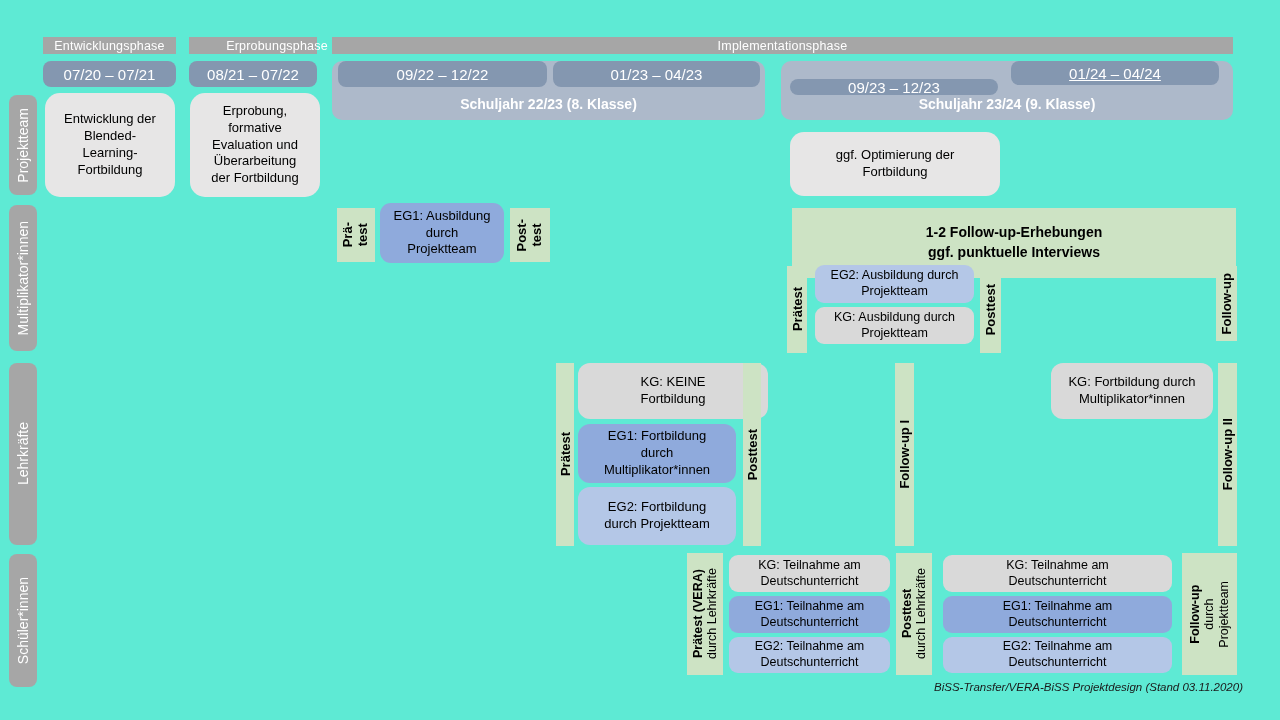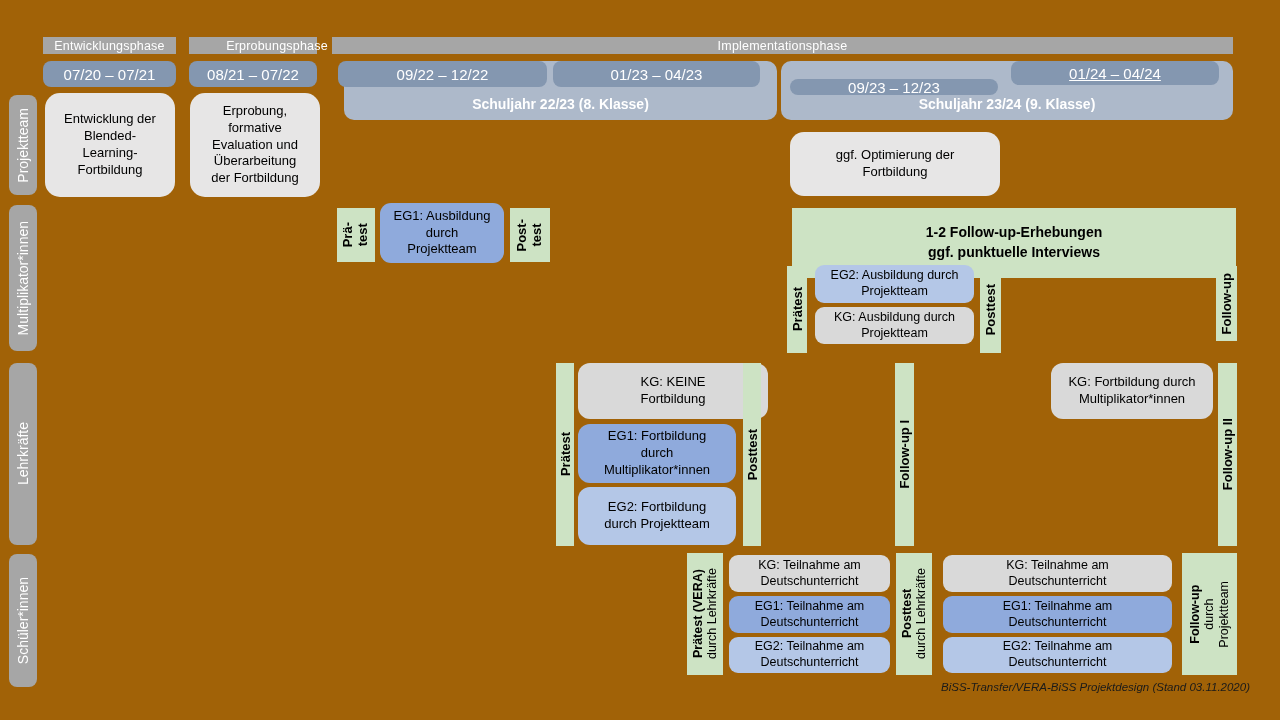--- a/index.html
+++ b/index.html
@@ -1,19 +1,19 @@
 <!DOCTYPE html>
 <html lang="de"><head>
 <meta charset="utf-8">
 <style>
   html,body{margin:0;padding:0;background:#ffffff;}
   #canvas{
     position:relative;
     width:1280px;height:720px;
-    background:#a16207;
+    background:#5eead4;
     font-family:"Liberation Sans","DejaVu Sans",sans-serif;
     color:#000;
     overflow:hidden;
   }
   .abs{position:absolute;box-sizing:border-box;}
 
   
   .phasebar{
     background:#a6a6a6;color:#ffffff;
     display:flex;align-items:center;justify-content:center;
@@ -80,21 +80,21 @@
 </style>
 </head>
 <body>
 
 <div id="canvas">
 
   <div class="abs phasebar" style="left:43px;top:37px;width:133px;height:17px;">Entwicklungsphase</div>
   <div class="abs phasebar" style="left:189px;top:37px;width:128px;height:17px;padding-left:48px;">Erprobungsphase</div>
   <div class="abs phasebar" style="left:332px;top:37px;width:901px;height:17px;">Implementationsphase</div>
 
-  <div class="abs yearband" style="left:332px;top:61px;width:433px;height:59px;margin-left:12px;">Schuljahr 22/23 (8. Klasse)</div>
+  <div class="abs yearband" style="left:332px;top:61px;width:433px;height:59px;">Schuljahr 22/23 (8. Klasse)</div>
   <div class="abs yearband" style="left:781px;top:61px;width:452px;height:59px;">Schuljahr 23/24 (9. Klasse)</div>
 
   <div class="abs datebar" style="left:43px;top:61px;width:133px;height:26px;">07/20 – 07/21</div>
   <div class="abs datebar" style="left:189px;top:61px;width:128px;height:26px;">08/21 – 07/22</div>
   <div class="abs datebar" style="left:338px;top:61px;width:209px;height:26px;">09/22 – 12/22</div>
   <div class="abs datebar" style="left:553px;top:61px;width:207px;height:26px;">01/23 – 04/23</div>
   <div class="abs datebar" style="left:790px;top:79px;width:208px;height:16px;">09/23 – 12/23</div>
   <div class="abs datebar" style="left:1011px;top:61px;width:208px;height:24px;text-decoration:underline;">01/24 – 04/24</div>
 
   <div class="abs rowlabel" style="left:9px;top:95px;width:28px;height:100px;">
@@ -204,15 +204,15 @@
   <div class="abs box small c-eg2" style="left:943px;top:637px;width:229px;height:36px;">EG2: Teilnahme am
 Deutschunterricht</div>
   <div class="abs vbar" style="left:1182px;top:553px;width:55px;height:122px;font-size:12.5px;">
     <span class="vtext">
       <div>Follow-up</div>
       <div class="sub">durch</div>
       <div class="sub">Projektteam</div>
     </span>
   </div>
 
-  <div class="abs footer" style="right:30px;top:681px;">BiSS-Transfer/VERA-BiSS Projektdesign (Stand 03.11.2020)</div>
+  <div class="abs footer" style="right:37px;top:681px;">BiSS-Transfer/VERA-BiSS Projektdesign (Stand 03.11.2020)</div>
 
 </div>
 
 </body></html>

